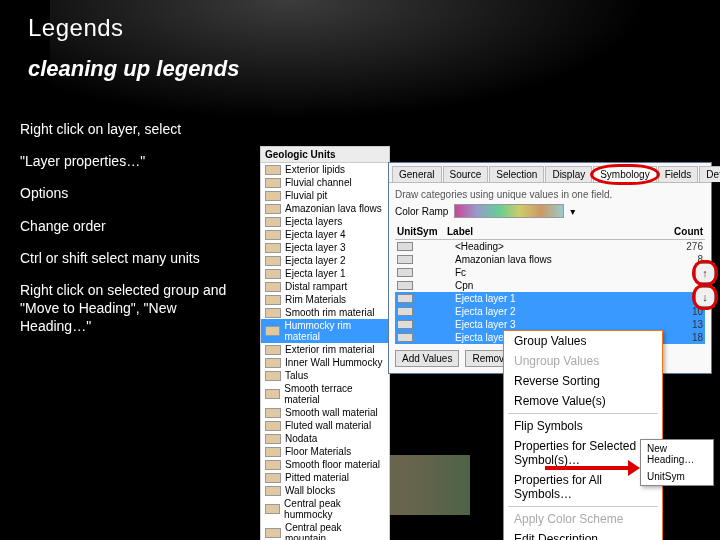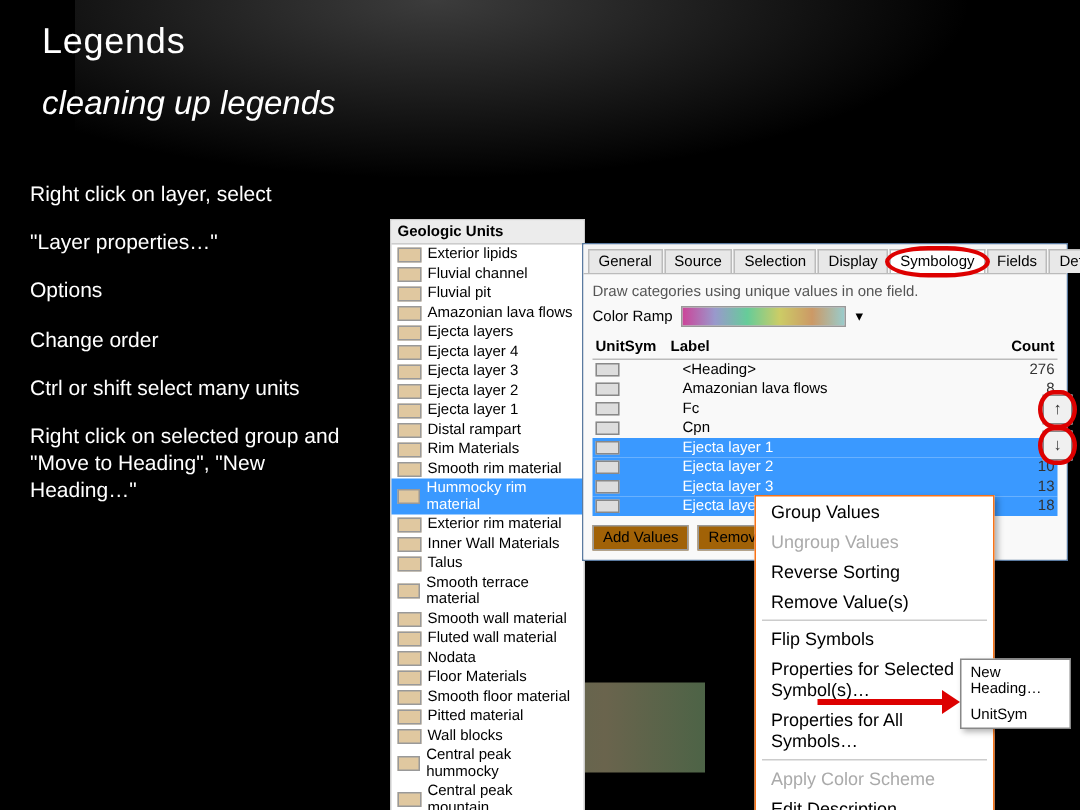--- a/index.html
+++ b/index.html
@@ -25,21 +25,21 @@
     top: 14px; left: 28px;
     font-size: 24px;
     font-weight: 300;
     letter-spacing: 0.5px;
   }
   .subtitle {
     position: absolute;
     top: 56px; left: 28px;
     font-style: italic;
     font-size: 22px;
-    font-weight: 400;
+    font-weight: 700;
   }
   .instructions {
     position: absolute;
     top: 120px; left: 20px;
     width: 220px;
     font-size: 14px;
     line-height: 1.3;
   }
   .instructions p { margin-bottom: 14px; }
   .sidepanel {
@@ -138,21 +138,21 @@
   .updown {
     position:absolute; right:-4px; top:100px;
     display:flex; flex-direction:column; gap:4px;
   }
   .arrowbtn{
     width:20px;height:20px;background:#f0f0f0;border:1px solid #888;
     display:flex;align-items:center;justify-content:center;font-size:11px;color:#333;
   }
   .arrowbtn.redcircle::after{left:-4px;top:-4px;right:-4px;bottom:-4px;}
   .btnrow{display:flex;gap:6px;margin-top:6px;}
-  .btnrow button{font-size:10px;padding:2px 6px;background:#a16207;border:1px solid #999;color:#000;}
+  .btnrow button{font-size:10px;padding:2px 6px;background:#e5e5e5;border:1px solid #999;color:#000;}
   .ctxmenu {
     position:absolute; top:330px; left:490px;
     width:160px; background:#fff; border:1px solid #f97316; color:#000;
     font-size:12px; box-shadow:2px 2px 4px rgba(0,0,0,.3);margin-left:13px;
   }
   .ctxmenu .mi{padding:3px 10px;}
   .ctxmenu .sep{height:1px;background:#ccc;margin:2px 4px;}
   .ctxmenu .dis{color:#aaa;}
   .ctxmenu .hi{background:#a16207;color:#fff;}
   .redarrow{
@@ -241,21 +241,21 @@
       <div class="row selrow">
         <span class="swatch"></span>
         <span>Hummocky rim material</span>
       </div>
       <div class="row">
         <span class="swatch"></span>
         <span>Exterior rim material</span>
       </div>
       <div class="row">
         <span class="swatch"></span>
-        <span>Inner Wall Materials</span>
+        <span>Inner Wall Hummocky</span>
       </div>
       <div class="row">
         <span class="swatch"></span>
         <span>Talus</span>
       </div>
       <div class="row">
         <span class="swatch"></span>
         <span>Smooth terrace material</span>
       </div>
       <div class="row">

